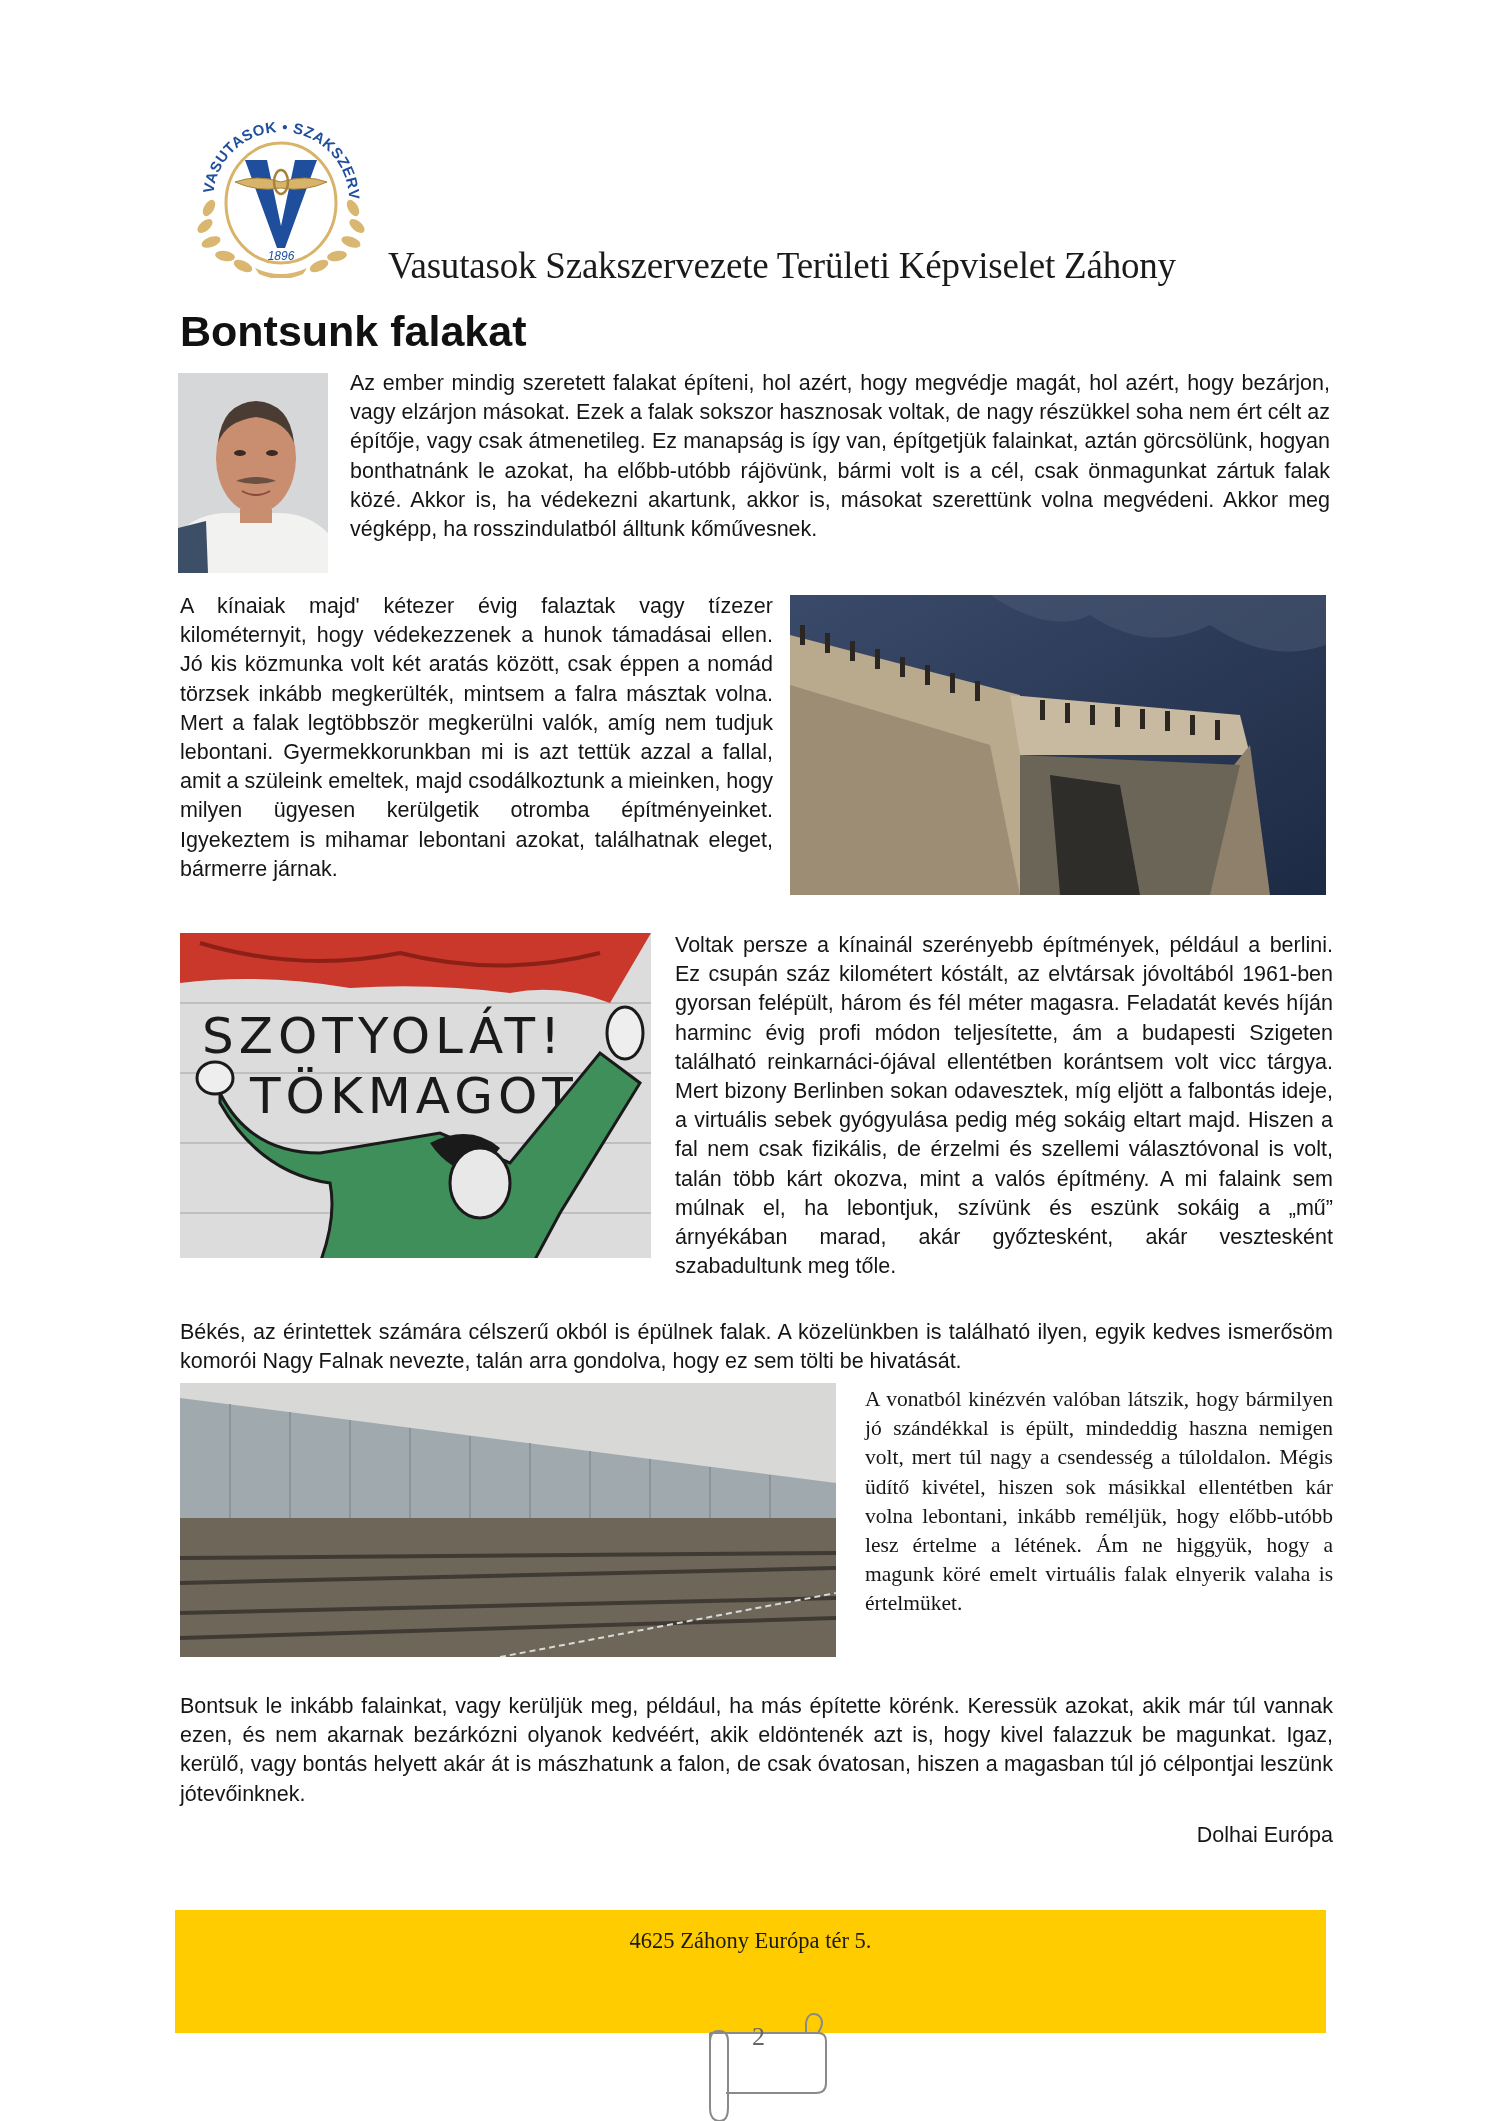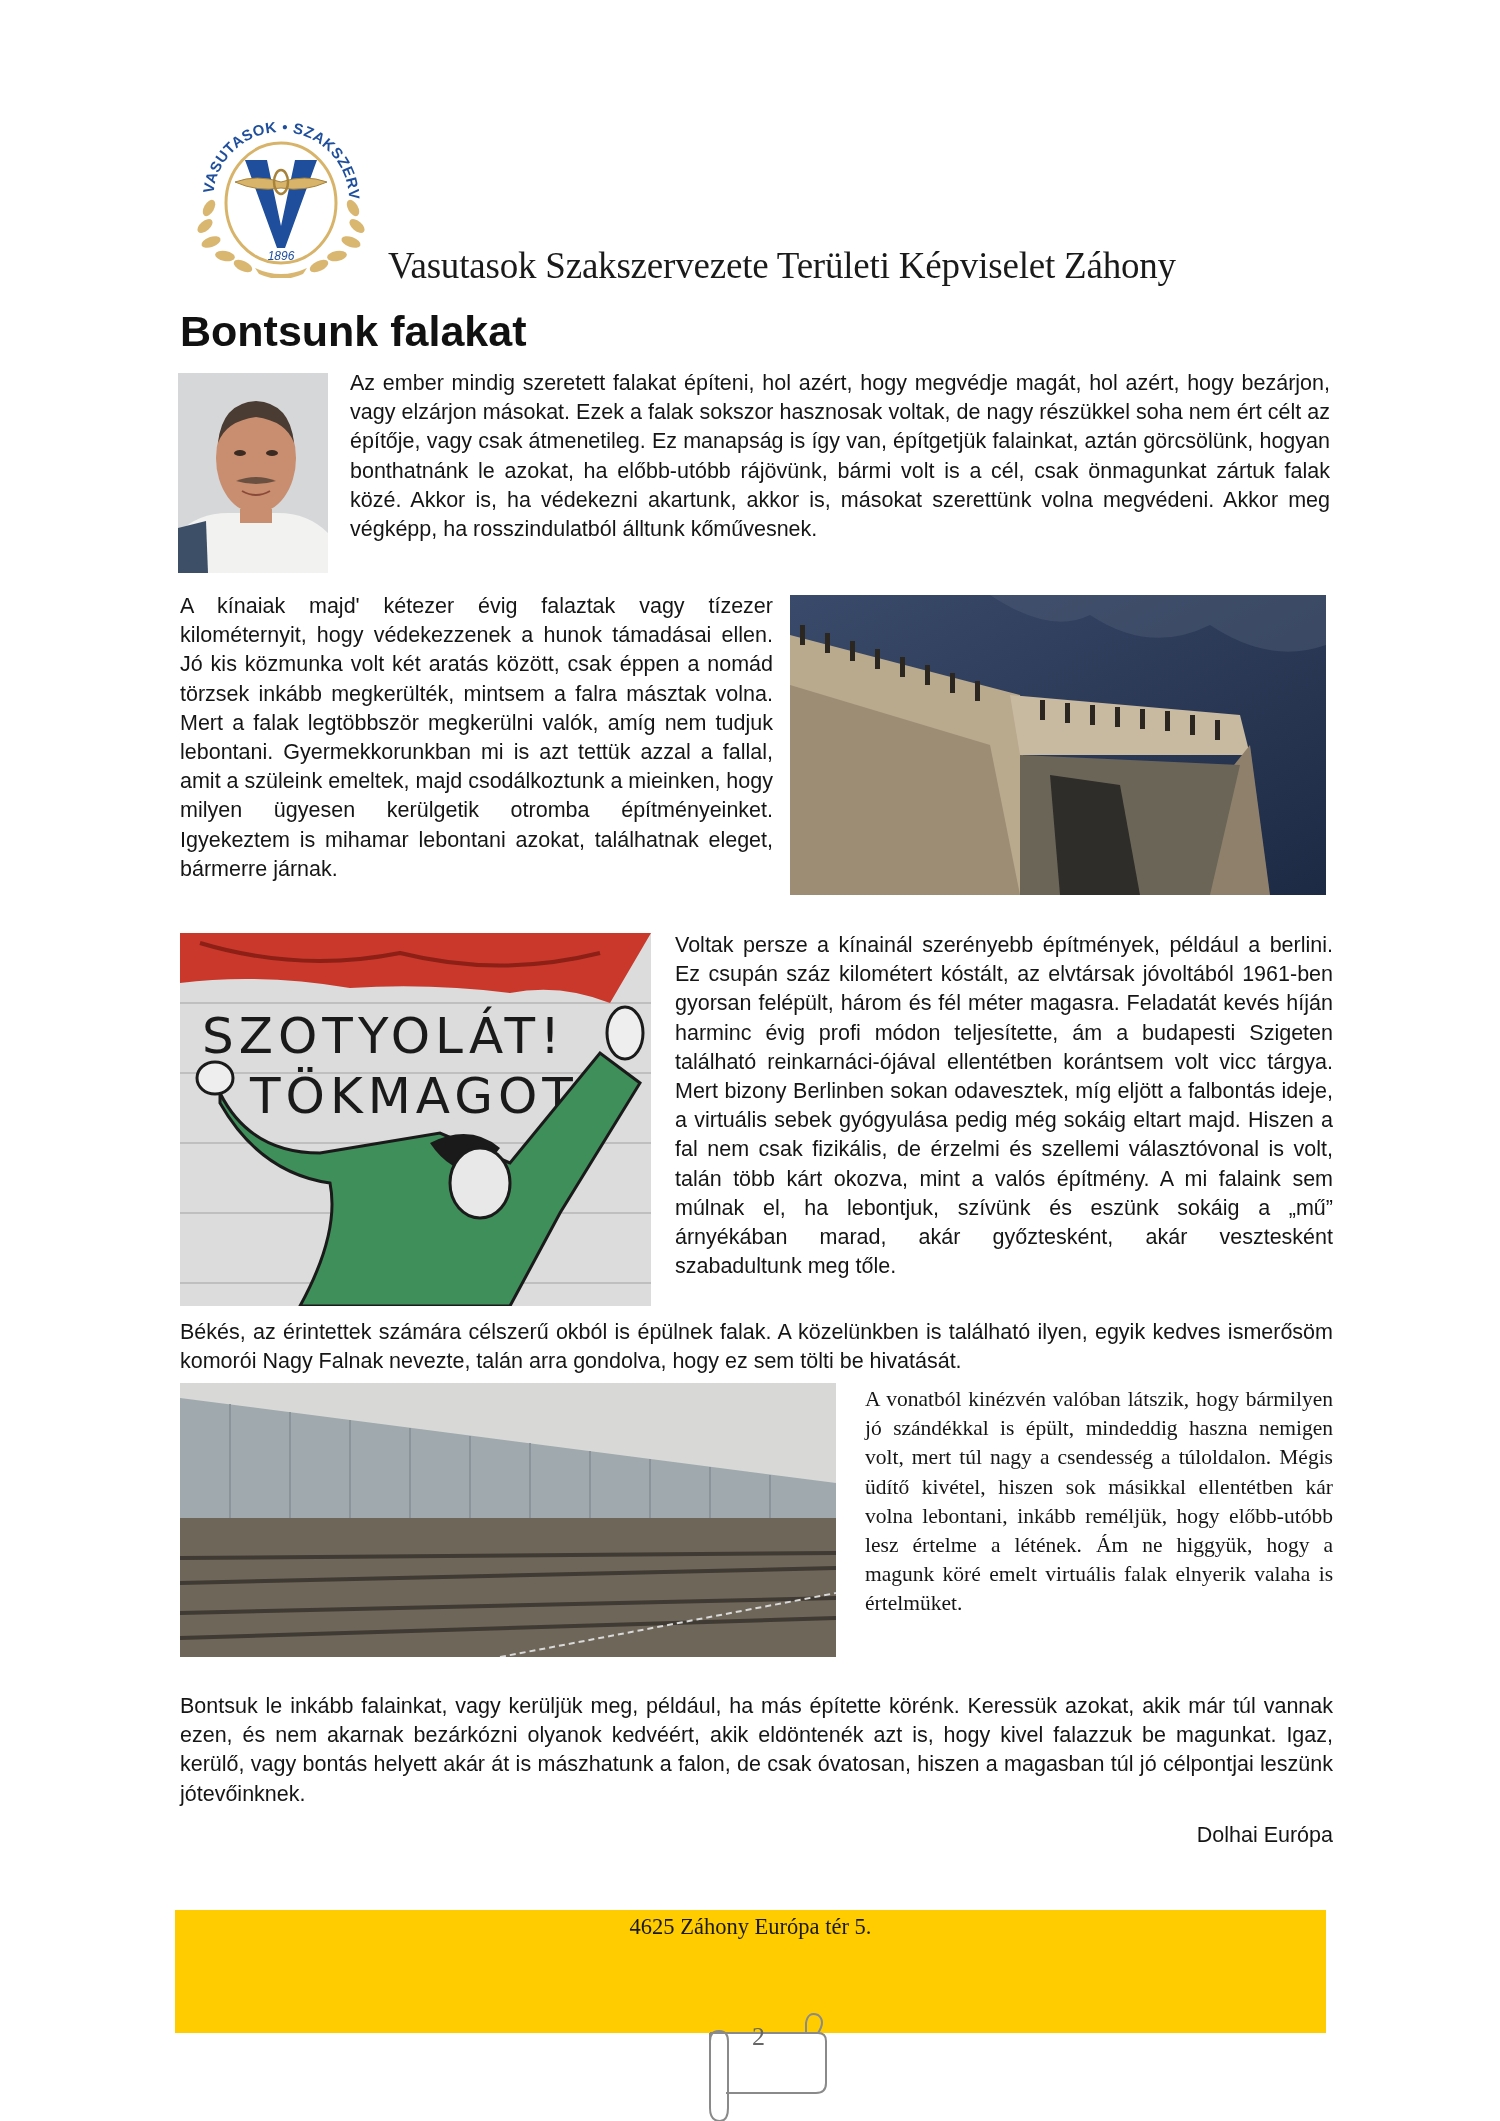--- a/index.html
+++ b/index.html
@@ -21,27 +21,27 @@
     #p3 { left: 675px; top: 931px; width: 658px; }
     #p4 { left: 180px; top: 1318px; width: 1153px; }
     #p5 { left: 865px; top: 1385px; width: 468px; font-family: Liberation Serif, serif; }
     #p6 { left: 180px; top: 1692px; width: 1153px; }
     #signature { right: 167px; top: 1823px; font-size: 21.5px; color: #151515; }
 
     
     .photo { overflow: hidden; }
     #portrait { left: 178px; top: 373px; width: 150px; height: 200px; }
     #greatwall { left: 790px; top: 595px; width: 536px; height: 300px; }
-    #graffiti { left: 180px; top: 933px; width: 471px; height: 373px; }
+    #graffiti { left: 180px; top: 933px; width: 471px; height: 325px; }
     #trainwall { left: 180px; top: 1383px; width: 656px; height: 274px; }
 
     
     #footer { left: 175px; top: 1910px; width: 1151px; height: 123px; background: #FFCC00; text-align: center; }
     #footer .line { font-size: 22.5px; line-height: 28px; color: #1a1a1a; }
-    #footer .line:first-child { margin-top: 3px; }
+    #footer .line:first-child { margin-top: 17px; }
     #footer a { color: #1f1f7a; text-decoration: underline; }
     #page-scroll { left: 690px; top: 2003px; width: 140px; height: 120px; }
     #page-num { left: 752px; top: 2022px; font-size: 26px; color: #666; }
   </style>
 </head>
 <body>
 
 <div id="logo" class="abs">
   <svg width="192" height="170" viewBox="0 0 192 170">
     <defs>

